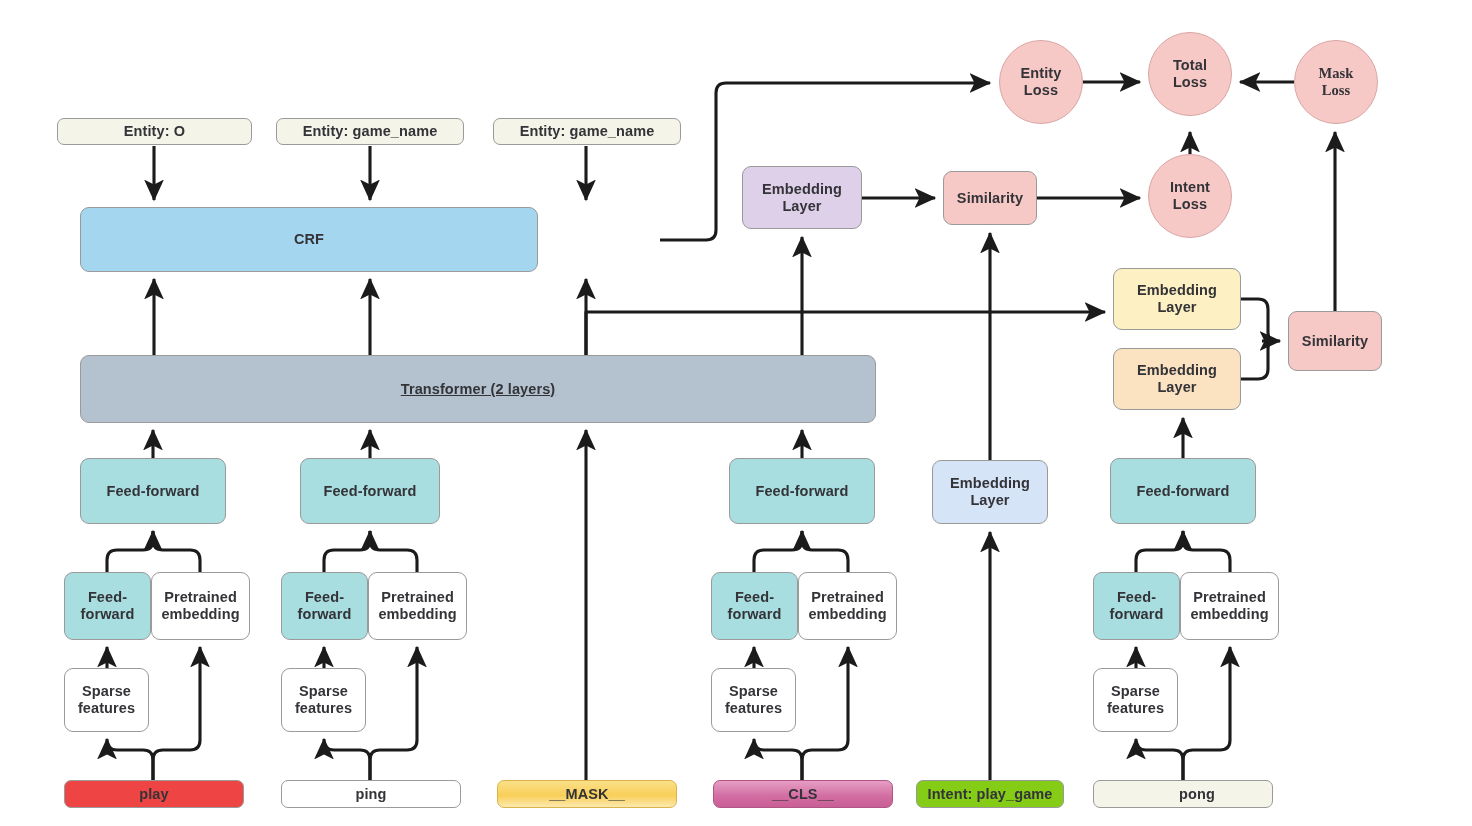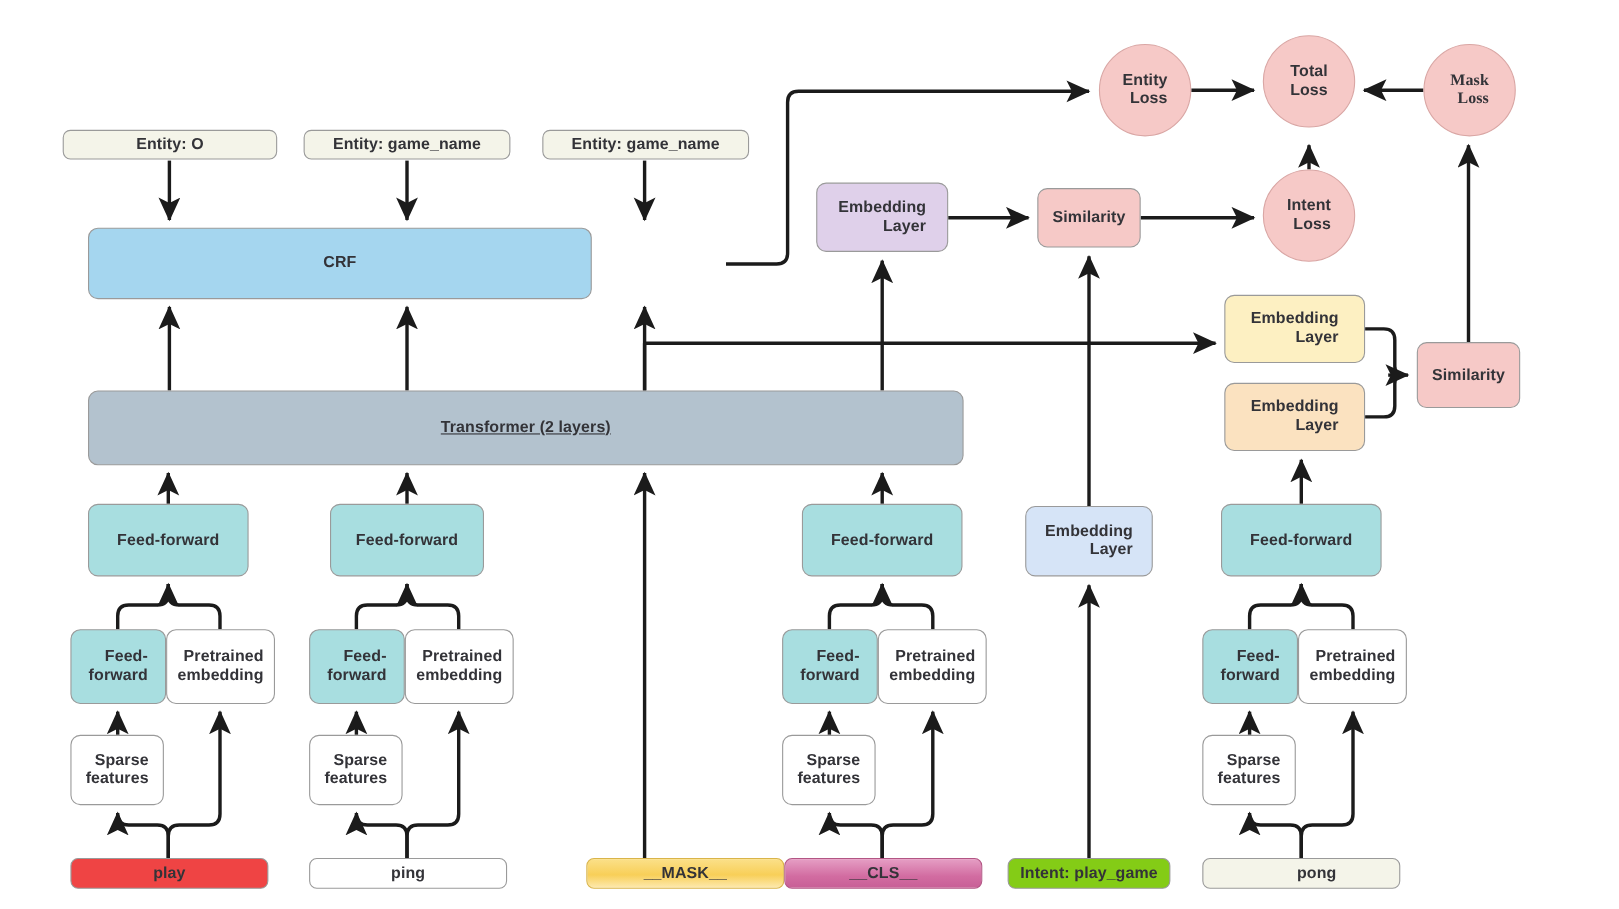--- a/index.html
+++ b/index.html
@@ -1,21 +1,21 @@
 <!DOCTYPE html>
 <html><head>
 <meta charset="utf-8">
 <style>
   html,body{margin:0;padding:0;background:#ffffff;}
   body{width:1472px;height:826px;overflow:hidden;
        font-family:"Liberation Sans",sans-serif;}
   #stage{position:relative;width:1472px;height:826px;background:#fff;}
   svg#wires{position:absolute;left:0;top:0;width:1472px;height:826px;pointer-events:none;}
   .node{position:absolute;box-sizing:border-box;display:flex;align-items:center;
-        justify-content:center;text-align:right;color:#333338;font-weight:bold;
+        justify-content:center;text-align:center;color:#333338;font-weight:bold;
         line-height:1.15;border:1.4px solid #9a9a9a;border-radius:9px;
         font-size:14.5px;letter-spacing:.1px;}
   .node.circle{border-radius:50%;}
   .node.sq{border-radius:7px;}
   .lbl{white-space:pre-line;padding:0 4px;}
 </style>
 </head>
 <body>
 
 <div id="stage">
@@ -170,21 +170,21 @@
       <div class="node" style="left: 1093px; top: 668px; width: 85px; height: 64px; background: rgb(255, 255, 255); font-size: 14.5px;">
         <span class="lbl">Sparse
 features</span>
       </div>
       <div class="node sq" style="left: 64px; top: 780px; width: 180px; height: 28px; background: #ef4444; font-size: 14.5px;">
         <span class="lbl">play</span>
       </div>
       <div class="node sq" style="left: 281px; top: 780px; width: 180px; height: 28px; background: rgb(255, 255, 255); font-size: 14.5px;">
         <span class="lbl">ping</span>
       </div>
-      <div class="node sq" style="left: 497px; top: 780px; width: 180px; height: 28px; background: linear-gradient(rgb(251, 224, 137) 0%, rgb(248, 207, 88) 55%, rgb(253, 233, 174) 100%); font-size: 14.5px; border-color: rgb(217, 180, 74); margin-left: 36px;">
+      <div class="node sq" style="left: 497px; top: 780px; width: 180px; height: 28px; background: linear-gradient(rgb(251, 224, 137) 0%, rgb(248, 207, 88) 55%, rgb(253, 233, 174) 100%); font-size: 14.5px; border-color: rgb(217, 180, 74);">
         <span class="lbl">__MASK__</span>
       </div>
       <div class="node sq" style="left: 713px; top: 780px; width: 180px; height: 28px; background: linear-gradient(rgb(229, 158, 196) 0%, rgb(210, 108, 161) 60%, rgb(200, 95, 150) 100%); font-size: 14.5px; border-color: rgb(179, 85, 132);">
         <span class="lbl">__CLS__</span>
       </div>
       <div class="node sq" style="left: 916px; top: 780px; width: 148px; height: 28px; background: #84cc16; font-size: 14.5px;">
         <span class="lbl">Intent: play_game</span>
       </div>
       <div class="node sq" style="left: 1093px; top: 780px; width: 180px; height: 28px; background: rgb(244, 244, 233); font-size: 14.5px; padding-left: 28px;">
         <span class="lbl">pong</span>

